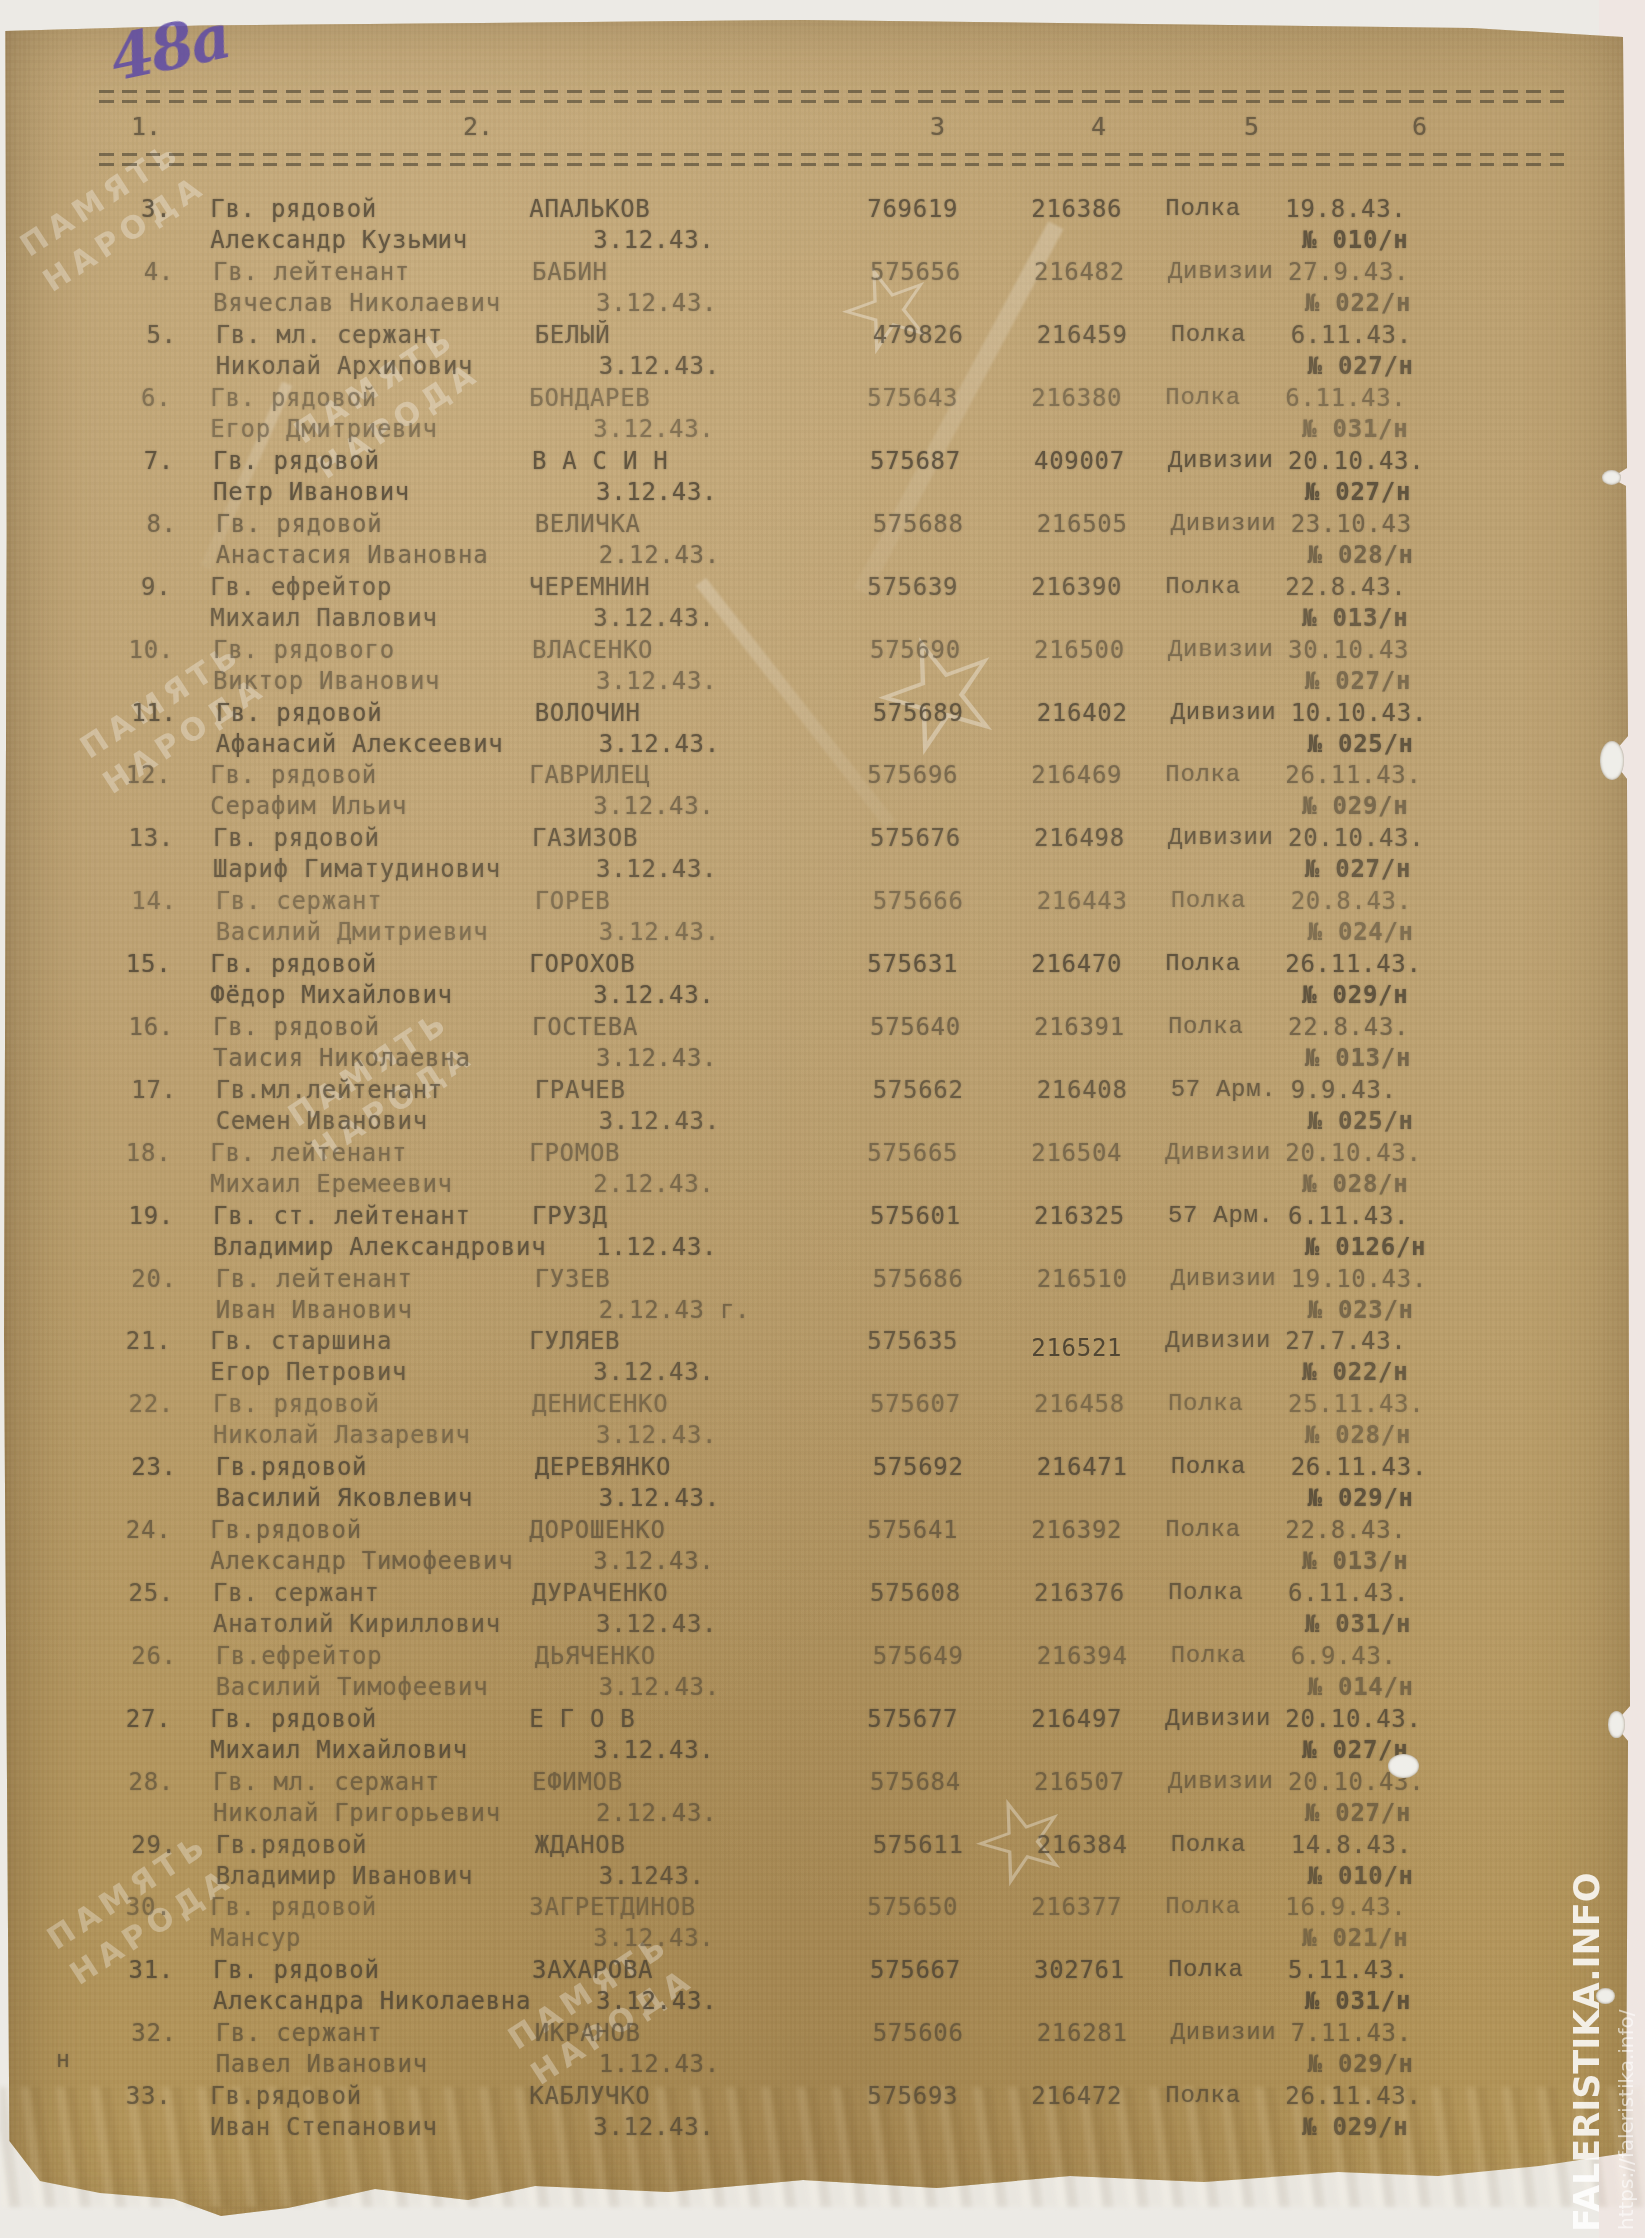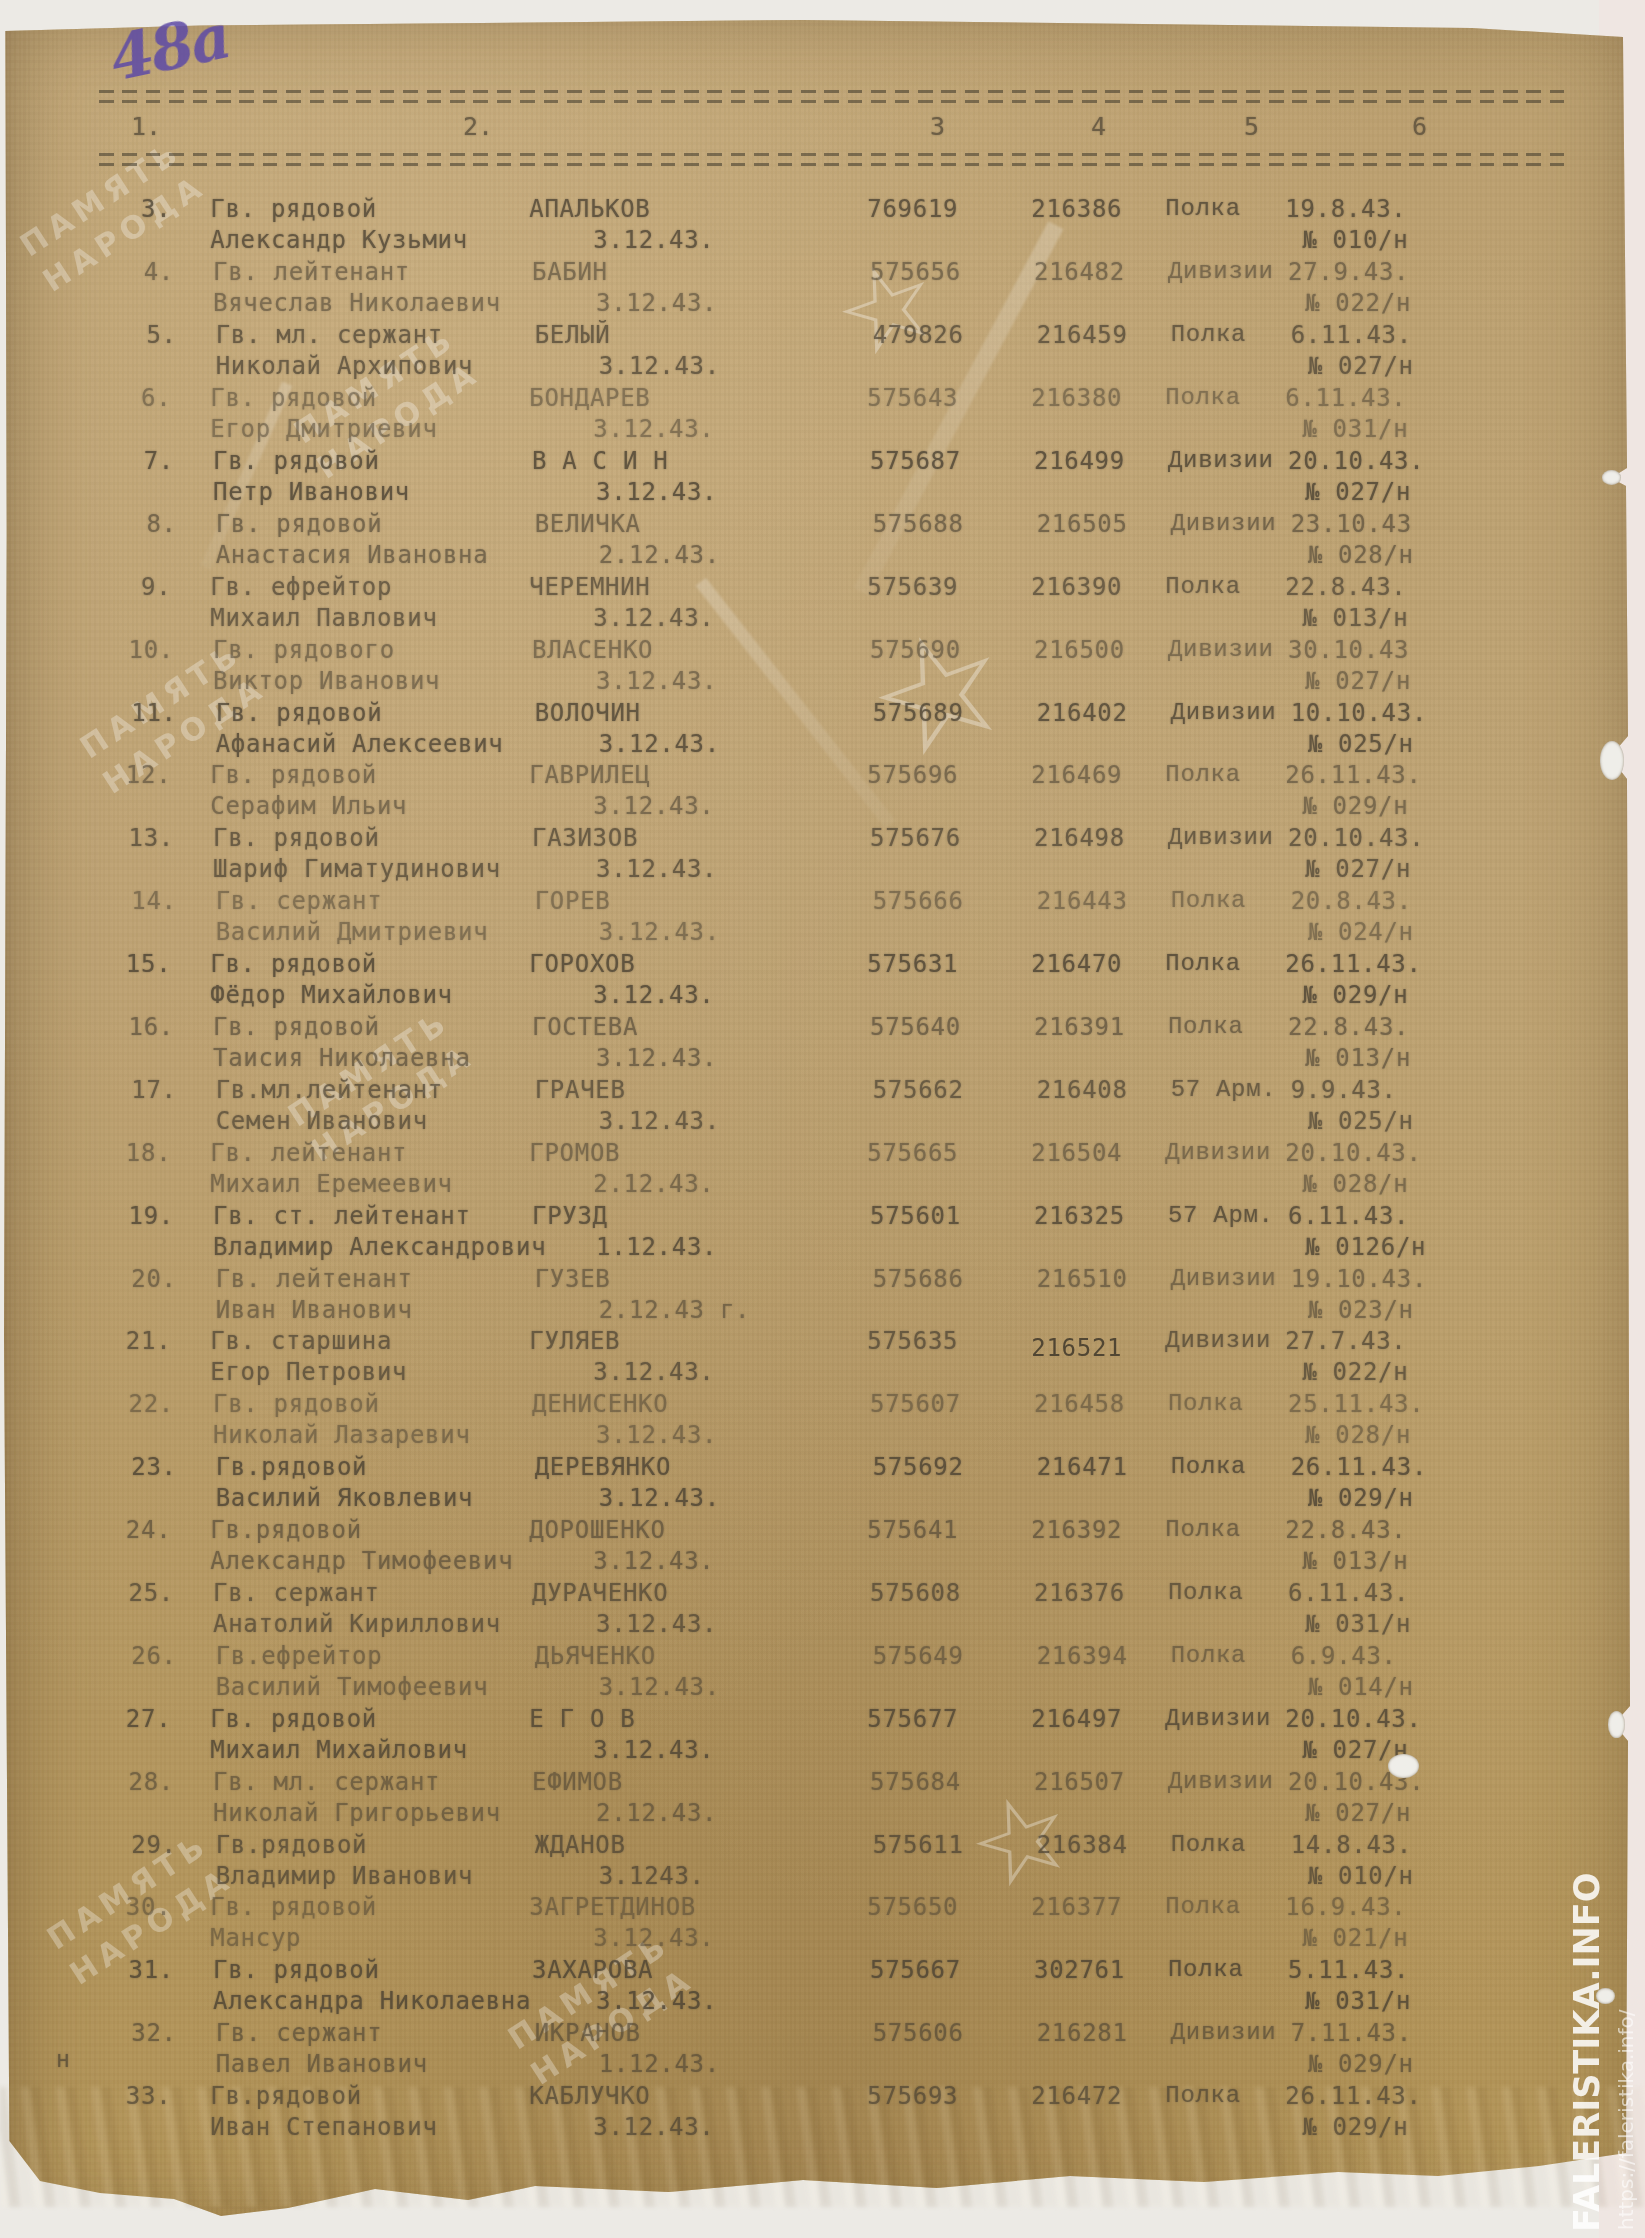--- a/index.html
+++ b/index.html
@@ -38,21 +38,21 @@
   .num{left:100px;width:74px;text-align:right;}
   .rank{left:213px;}
   .surname{left:532px;letter-spacing:2px;}
   .card1{left:870px;}
   .card2{left:1034px;}
   .unit{left:1168px;font-family:Liberation Mono, monospace;}
   .odate{left:1288px;}
   .entry span.l2{top:31px;}
   .name{left:213px;}
   .ndate{left:596px;}
-  .orderno{left:1305px;}
+  .orderno{left:1305px;font-weight:bold;}
   .dark{color:#2b2720 !important;text-shadow:none !important;transform:translateY(6.7px);}
   
   .hand{position:absolute;left:110px;top:10.7px;font-family:"DejaVu Serif",serif;
     font-style:italic;font-weight:bold;font-size:62px;color:#5d4aa6;opacity:.85;
     transform:rotate(-12deg);filter:blur(0.3px);letter-spacing:-2.7px;}
   .margin-note{position:absolute;left:56px;top:2046px;font-size:23px;opacity:.7;}
   
   .wm{position:absolute;color:rgba(255,255,255,.30);font-family:"DejaVu Sans",sans-serif;
     font-weight:bold;font-size:31px;letter-spacing:6px;transform:rotate(-33deg);line-height:1.35;}
   .wm-star{position:absolute;color:rgba(255,255,255,.33);font-family:"DejaVu Sans",sans-serif;
@@ -147,21 +147,21 @@
         <span class="odate">6.11.43.</span>
         <span class="name l2">Егор Дмитриевич</span>
         <span class="ndate l2">3.12.43.</span>
         <span class="orderno l2">№ 031/н</span>
       </div>
       <div class="entry typed" style="top: 447px; left: 0px; opacity: 0.8;">
         <span class="num">7.</span>
         <span class="rank">Гв. рядовой</span>
         <span class="surname">В А С И Н</span>
         <span class="card1">575687</span>
-        <span class="card2">216499</span>
+        <span class="card2">409007</span>
         <span class="unit">Дивизии</span>
         <span class="odate">20.10.43.</span>
         <span class="name l2">Петр Иванович</span>
         <span class="ndate l2">3.12.43.</span>
         <span class="orderno l2">№ 027/н</span>
       </div>
       <div class="entry typed" style="top: 510px; left: 2.7px; opacity: 0.62;">
         <span class="num">8.</span>
         <span class="rank">Гв. рядовой</span>
         <span class="surname">ВЕЛИЧКА</span>

